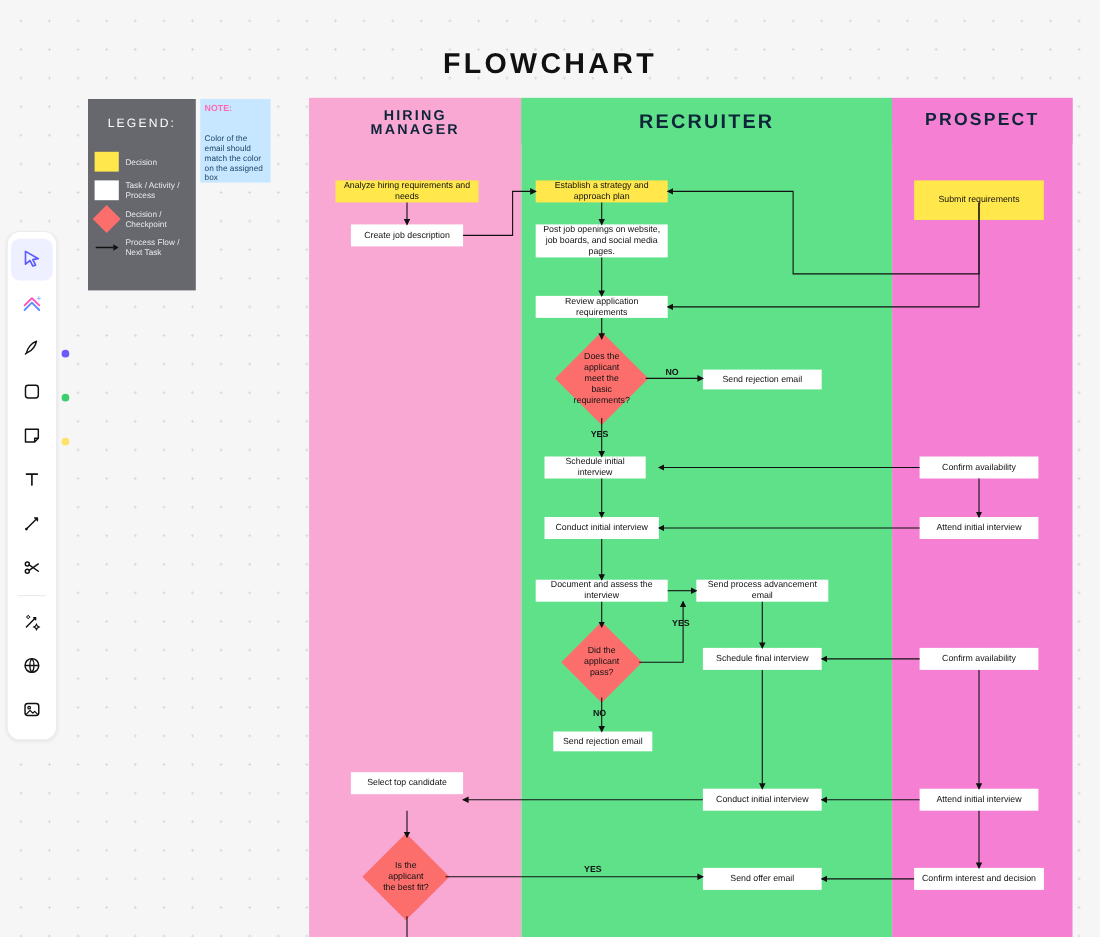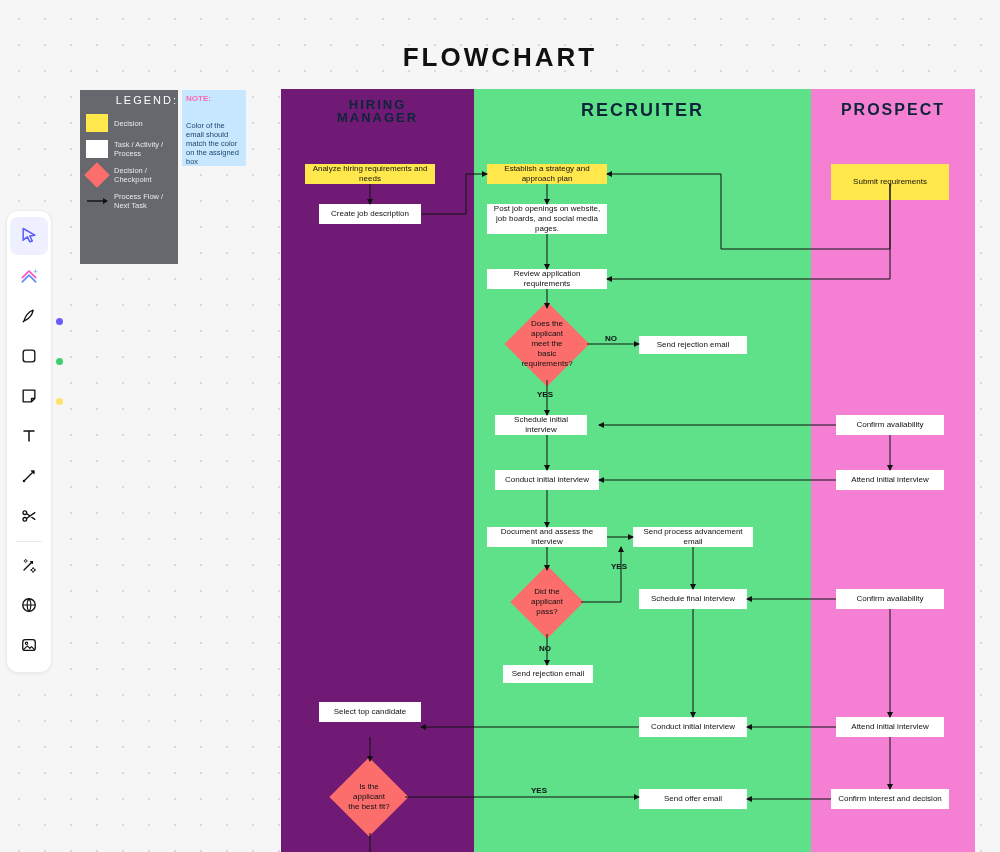--- a/index.html
+++ b/index.html
@@ -34,21 +34,21 @@
   }
 
   .divider { width:26px; height:1px; background:#e8e8ee; margin:4px 0; }
 
   
   .title { position:absolute; left:0; right:0; top:42px; text-align:center; font-weight:800; letter-spacing:3px; font-size:26px; color:#111; font-family: "Arial Black", Arial, sans-serif; }
 
   
   .lanes { position:absolute; left:281px; top:89px; width:694px; height:763px; display:flex; border: none; }
   .lane { position:relative; display:flex; flex-direction:column; }
-  .lane.hm { width:200px; background:#701a75; }
+  .lane.hm { width:200px; background:#f9a8d4; }
   .lane.rec { width:349px; background:#5fe18a; }
   .lane.pr { width:170px; background:#f47fd3; }
   .lane-header {
     height:42px; display:flex; align-items:center; justify-content:center;
     font-family: "Arial Black", Arial, sans-serif; font-weight:900; letter-spacing:2px; color:#0d2538;
     background:inherit; filter:brightness(1); border-bottom: none;
   }
   .lane.hm .lane-header { font-size:13px; line-height:13px; text-align:center; padding-top:2px; }
   .lane.rec .lane-header { font-size:18px; }
   .lane.pr .lane-header { font-size:16px; }
@@ -59,21 +59,21 @@
 
   .diamond {
     position:absolute; background:#fb6e6c; transform:rotate(45deg);
   }
   .diamond .lbl {
     position:absolute; inset:0; transform:rotate(-45deg); display:flex; align-items:center; justify-content:center; text-align:center; font-size:8px; line-height:10px; padding:6px; color:#111;
   }
 
   
   .legend-panel { position:absolute; left:80px; top:90px; width:98px; height:174px; background:#66686e; color:#fff; font-size:8px; }
-  .legend-title { text-align:right; font-family:"Arial Black",Arial,sans-serif; letter-spacing:2px; font-size:11px; padding:4px 0; }
+  .legend-title { text-align:center; font-family:"Arial Black",Arial,sans-serif; letter-spacing:2px; font-size:11px; padding:16px 0; }
   .legend-row { display:flex; align-items:center; gap:6px; padding:4px 6px; }
   .legend-swatch { width:22px; height:18px; flex:none; }
   .legend-label { flex:1; font-size:7.5px; line-height:9px; color:#e8e8ee; }
   .legend-diamond { width:18px; height:18px; transform:rotate(45deg); }
 
   .note-card { position:absolute; left:182px; top:90px; width:64px; height:76px; background:#c7e6ff; padding:4px 4px; font-size:7.5px; line-height:9px; color:#204a6b; }
   .note-card .note-title { color:#ff69b4; font-weight:bold; font-size:8px; margin-bottom:18px; }
 
   
   svg.arrows { position:absolute; inset:0; pointer-events:none; }

